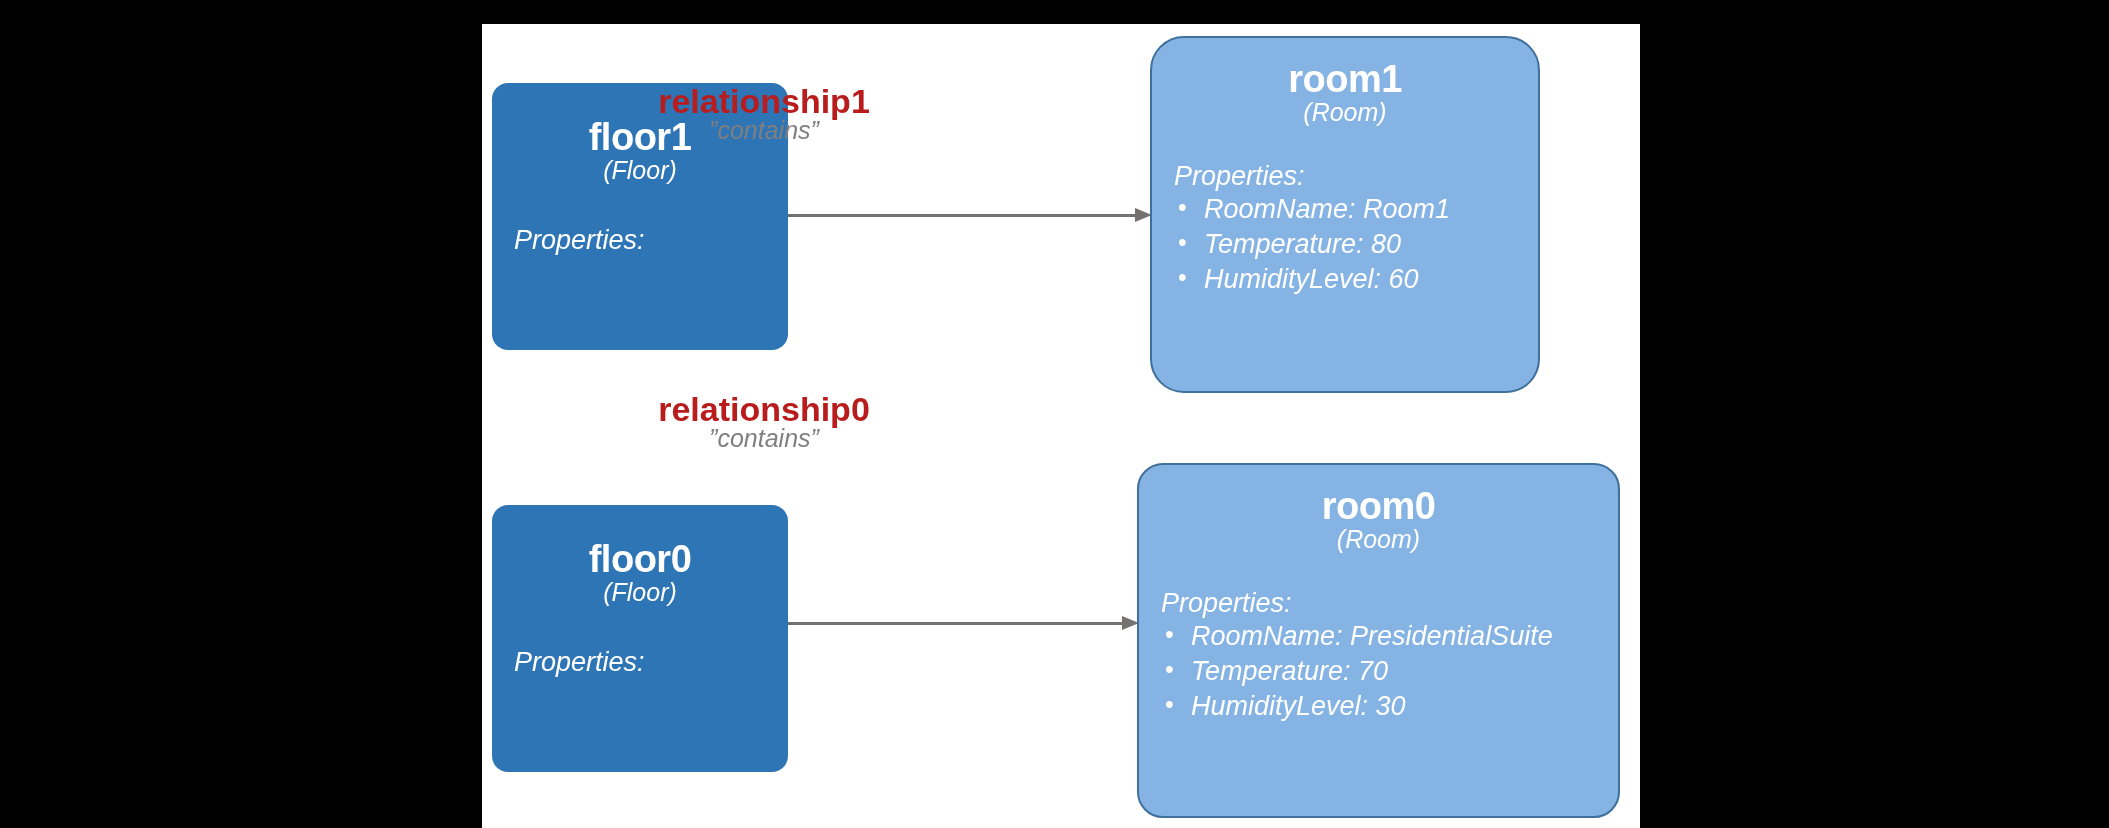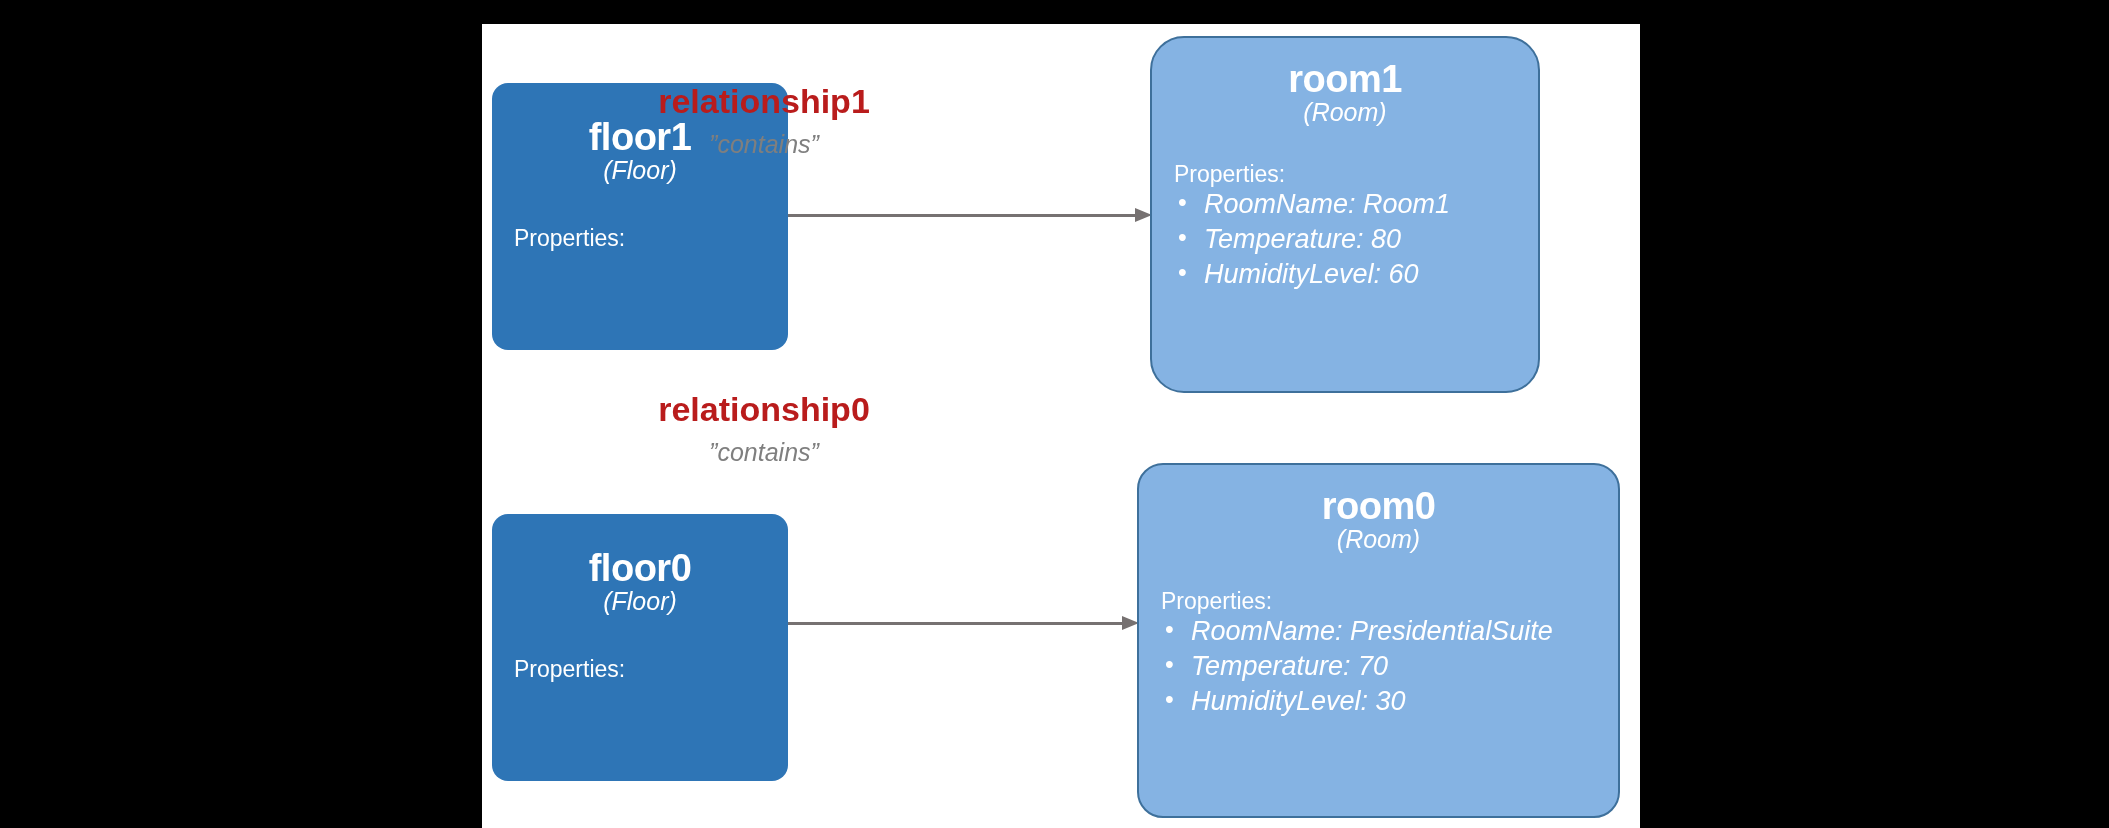--- a/index.html
+++ b/index.html
@@ -56,21 +56,22 @@
   }
   .node-type {
     text-align: center;
     font-style: italic;
     font-size: 25px;
     line-height: 1.15;
     color: #ffffff;
     white-space: nowrap;
   }
   .props-label {
-    font-size: 23px;
+    font-style: italic;
+    font-size: 27px;
     line-height: 1.15;
     color: #ffffff;
     white-space: nowrap;
   }
   .props-list {
     margin: 0;
     padding: 0;
     list-style: none;
   }
   .props-list li {
@@ -85,21 +86,21 @@
   .props-list li .bullet {
     position: absolute;
     left: 4px;
     top: -1px;
     font-style: normal;
     font-size: 25px;
   }
 
   
   #floor1-node { left: 10px; top: 59px;  width: 296px; height: 267px; }
-  #floor0-node { left: 10px; top: 481px; width: 296px; height: 267px; margin-top: 9px; }
+  #floor0-node { left: 10px; top: 481px; width: 296px; height: 267px; }
   .floor .node-title { margin-top: 35px; }
   .floor .props-label { margin-top: 40px; margin-left: 22px; }
 
   
   #room1-node { left: 668px; top: 12px;  width: 390px; height: 357px; }
   #room0-node { left: 655px; top: 439px; width: 483px; height: 355px; border-radius: 26px; }
   .room .node-title { margin-top: 22px; }
   .room .props-block { margin-top: 34px; margin-left: 22px; }
 
   
@@ -113,21 +114,20 @@
     color: #b91c1c;
     text-align: center;
     white-space: nowrap;
   }
   .rel-verb {
     font-style: italic;
     font-size: 25px;
     line-height: 1.0;
     color: #7F7F7F;
     text-align: center;
-    margin-top: 14px;
     white-space: nowrap;
   }
   #rel1-labels { left: 122px; top: 60px;  width: 320px; }
   #rel0-labels { left: 122px; top: 368px; width: 320px; }
 
   
   .arrow {
     position: absolute;
     height: 14px;
   }

